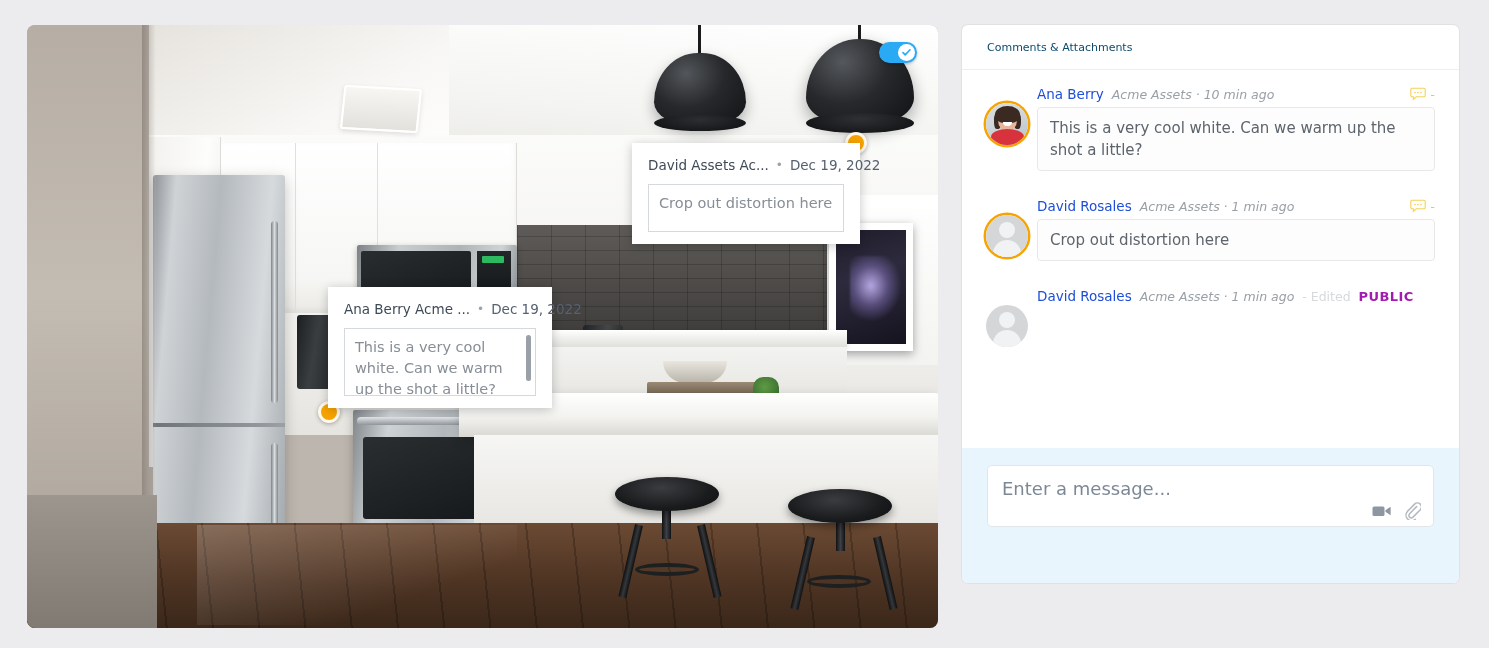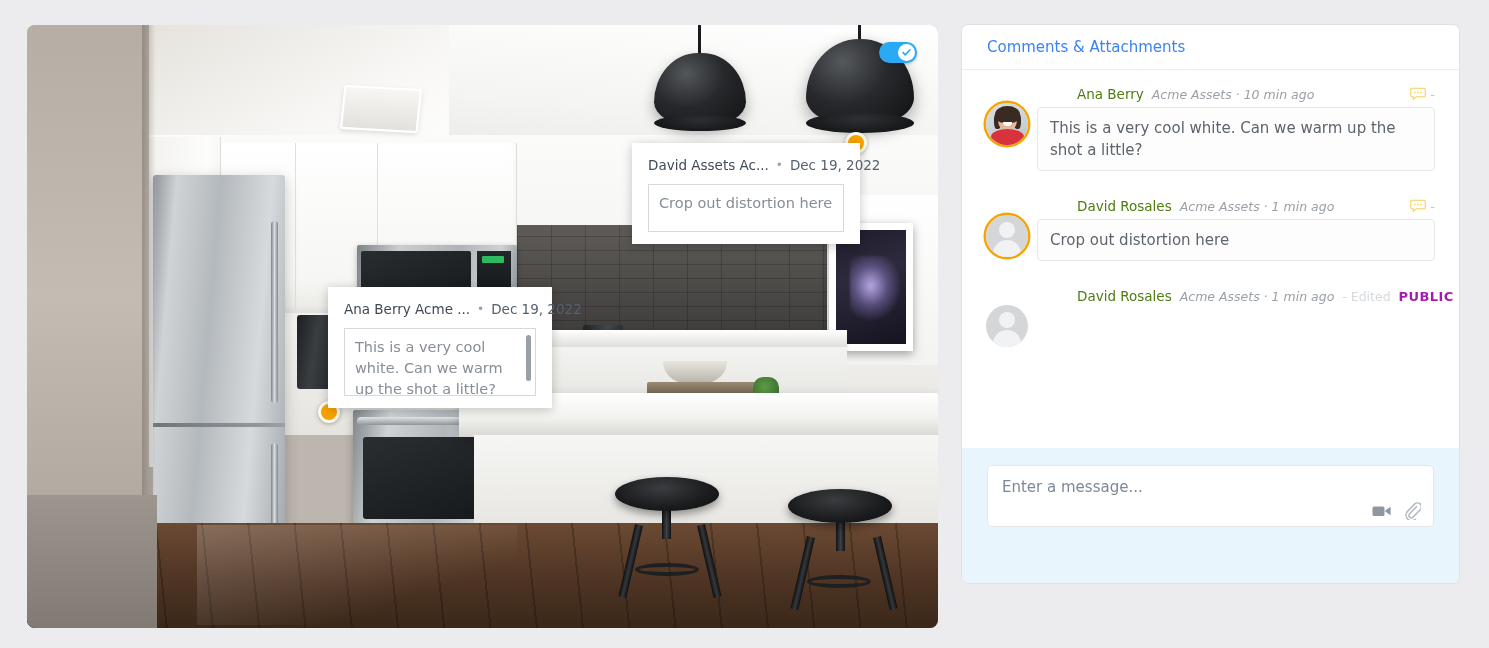--- a/index.html
+++ b/index.html
@@ -362,22 +362,22 @@
     overflow: hidden;
   }
   .panel-header {
     height: 45px;
     display: flex; align-items: center;
     padding: 0 25px;
     border-bottom: 1px solid #eceef0;
     flex: 0 0 auto;
   }
   .panel-title {
-    font-size: 15px;
-    color: #3b82f6;
+    font-size: 11px;
+    color: #0c4a6e;
   }
   .comment-list {
     flex: 1 1 auto;
     padding: 16px 24px 4px 24px;
     overflow: hidden;
   }
   .comment {
     display: flex;
     align-items: flex-start;
     margin-bottom: 27px;
@@ -440,21 +440,21 @@
     background: #f1f2f3;
   }
   .comment-main { flex: 1 1 auto; min-width: 0; }
   .comment-meta {
     display: flex; align-items: center;
     gap: 8px;
     font-size: 13.5px;
     margin-bottom: 5px;
     white-space: nowrap;
   }
-  .meta-name { color: #4d7c0f; margin-left: 40px; }
+  .meta-name { color: #1d4ed8; }
   .meta-sub { color: #9aa0a7; font-style: italic; font-size: 12.5px; }
   .meta-edited { color: #d6dadd; font-size: 12.5px; }
   .meta-public {
     color: #a21caf; font-size: 13px; font-weight: 700; letter-spacing: .4px;
   }
   .meta-spacer { flex: 1 1 auto; }
   .meta-icons { display: flex; align-items: center; gap: 4px; }
   .bubble-icon svg { display: block; }
   .caret { color: #f4c542; font-size: 13px; line-height: 1; }
   .comment-body {
@@ -480,21 +480,21 @@
   }
   .composer-box {
     position: relative;
     background: #ffffff;
     border: 1px solid #e2e6ea;
     border-radius: 5px;
     height: 62px;
     padding: 12px 14px;
   }
   .composer-placeholder {
-    font-size: 15px; color: #7d8896;
+    font-size: 18px; color: #7d8896;
   }
   .composer-icons {
     position: absolute; right: 12px; bottom: 6px;
     display: flex; align-items: center; gap: 12px;
   }
   .composer-icons svg { display: block; cursor: pointer; }
 </style>
 </head>
 <body>
 

